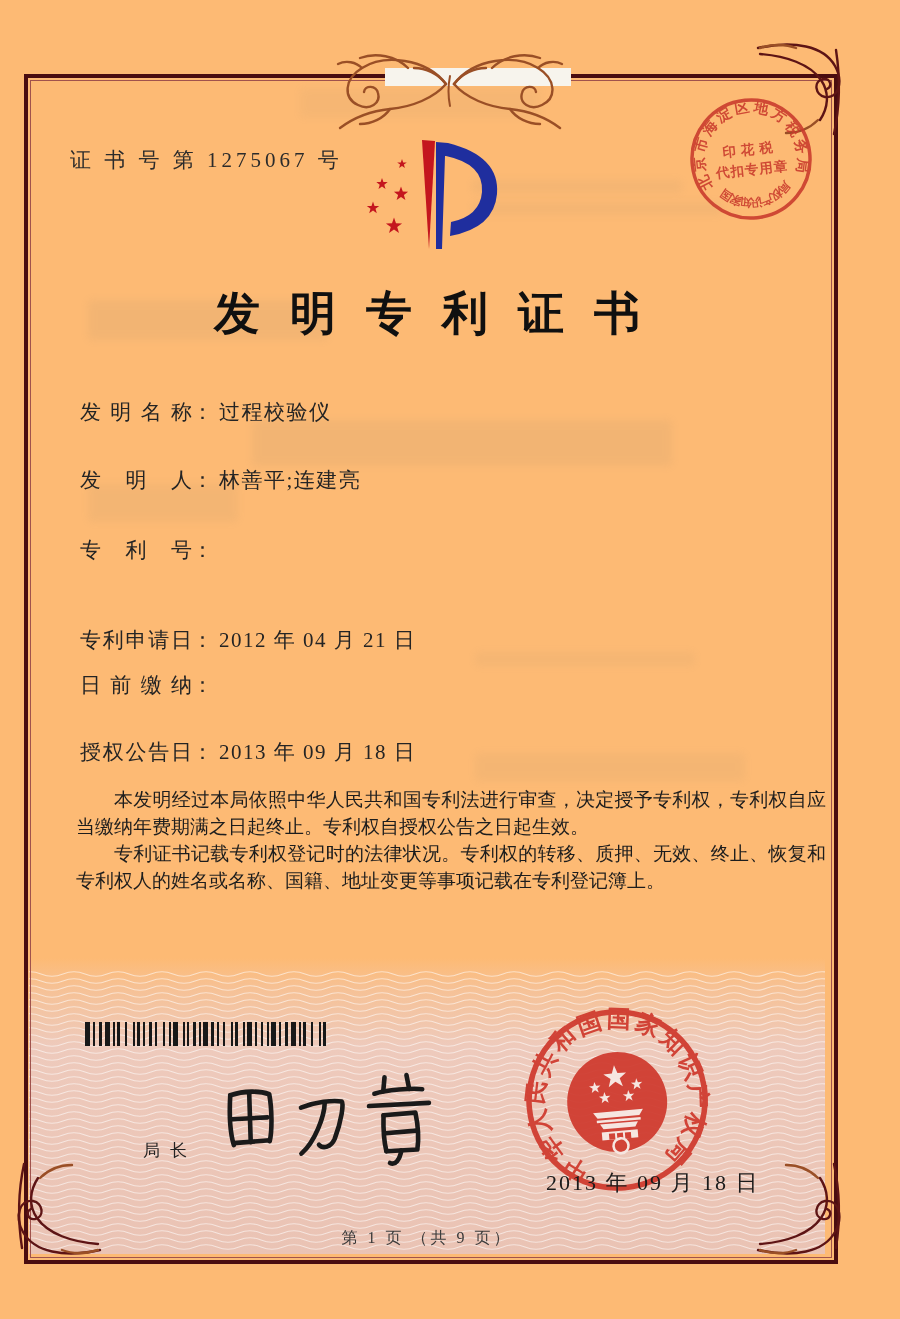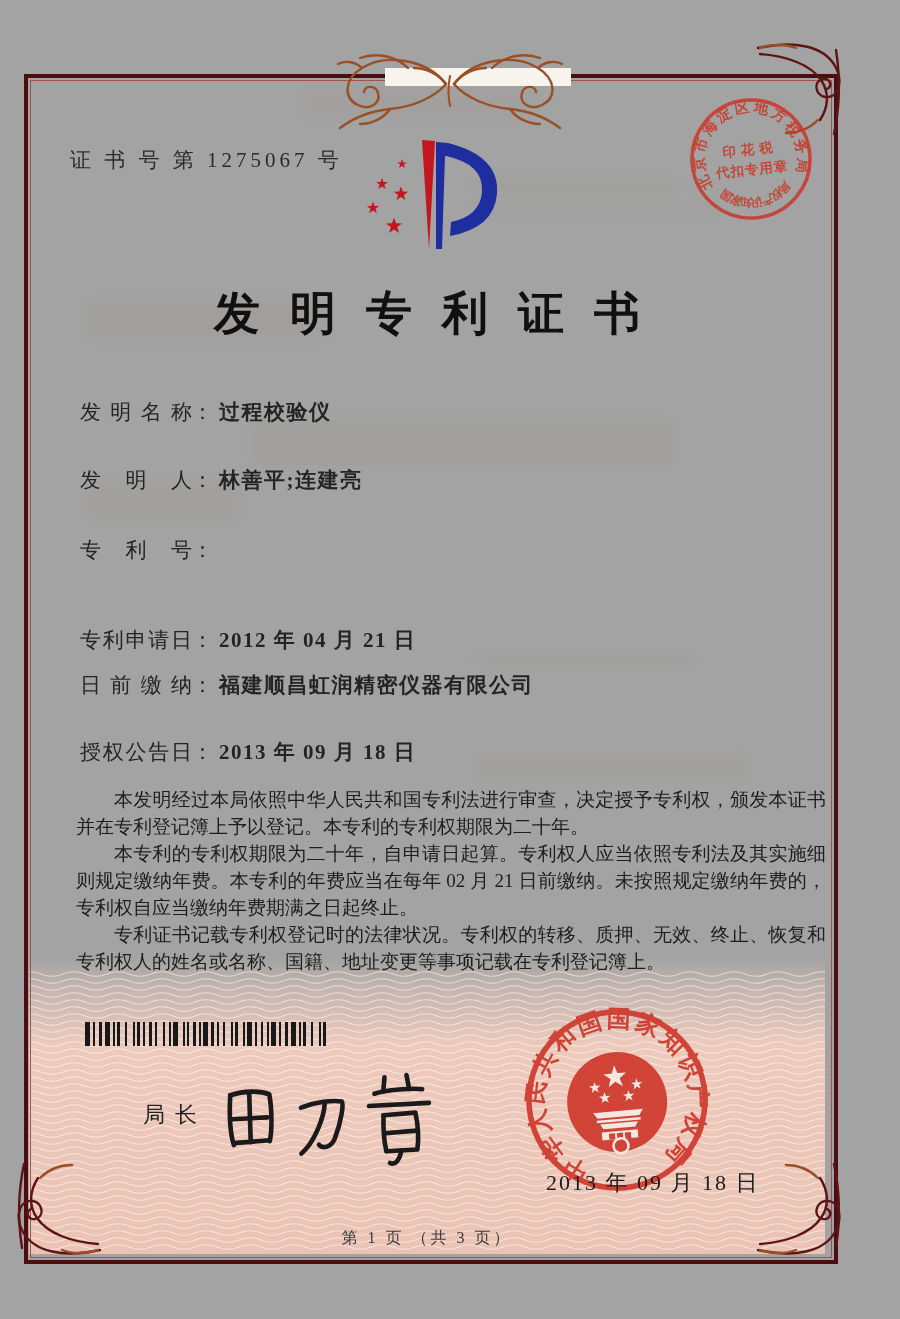--- a/index.html
+++ b/index.html
@@ -1,43 +1,43 @@
 <!DOCTYPE html>
 <html><head>
 <meta charset="utf-8">
 <style>
   html,body{margin:0;padding:0;}
   body{width:900px;height:1319px;background:#efece4;}
-  .page{position:relative;width:900px;height:1319px;background:#a3a3a3;overflow:hidden;
+  .page{position:relative;width:900px;height:1319px;background:#fdba74;overflow:hidden;
         font-family:"Liberation Serif","DejaVu Serif",serif;color:#1f1f1f;}
   
   .frame{position:absolute;left:24px;top:74px;width:806px;height:1182px;
          border:4px solid #4a0d10;z-index:2;}
   .frame-inner{position:absolute;inset:2px;border:1px solid #a0524c;}
   
   .pink{position:absolute;left:29px;top:958px;width:796px;height:296px;z-index:1;
         background:linear-gradient(180deg, rgba(238,202,189,0) 0%, rgba(238,202,189,.45) 10%,
                    #eecabc 30%, #eac3b4 100%);}
   .pink svg{position:absolute;inset:0;}
   .dragon-mask{position:absolute;left:385px;top:68px;width:186px;height:18px;
                background:#f7f4ed;z-index:3;}
   .ghost{position:absolute;background:#8d7f6e;filter:blur(4px);border-radius:3px;z-index:1;}
   .cert-number{position:absolute;left:70px;top:146px;font-size:21px;letter-spacing:4px;color:#2b2b2b;z-index:3;}
   .title{position:absolute;left:24px;top:283px;width:806px;text-align:center;
          font-size:46px;font-weight:bold;letter-spacing:30px;text-indent:30px;color:#101010;z-index:3;}
   .field-row{position:absolute;left:80px;display:flex;font-size:21px;color:#242424;z-index:3;white-space:nowrap;}
   .field-label{display:inline-block;width:112px;text-align:justify;text-align-last:justify;}
   .field-colon{margin:0 6px 0 0;}
-  .field-value{letter-spacing:1.5px;font-weight:bold;}
+  .field-value{letter-spacing:1.5px;}
   .body-text{position:absolute;left:76px;top:786px;width:750px;font-size:19px;line-height:27px;
              text-align:justify;color:#1d1d1d;z-index:3;}
   .body-text p{margin:0;text-indent:2em;}
   .barcode{position:absolute;left:85px;top:1022px;width:246px;height:24px;z-index:4;}
   .barcode div{position:absolute;top:0;height:24px;background:#181818;}
-  .director-label{position:absolute;left:143px;top:1100px;font-size:22px;letter-spacing:10px;color:#222;z-index:5;}
+  .director-label{position:absolute;left:143px;top:1139px;font-size:17px;letter-spacing:10px;color:#222;z-index:5;}
   .sig{position:absolute;left:202px;top:1046px;z-index:5;}
   .seal{position:absolute;left:522px;top:1005px;z-index:4;opacity:.92;}
   .seal-date{position:absolute;left:546px;top:1168px;font-size:22px;letter-spacing:2px;color:#1b1b1b;z-index:6;}
   .footer{position:absolute;left:24px;top:1228px;width:806px;text-align:center;
           font-size:16px;letter-spacing:3px;color:#3a3a3a;z-index:3;}
   .logo{position:absolute;left:340px;top:118px;z-index:3;}
   .taxstamp{position:absolute;left:688px;top:96px;z-index:3;transform:rotate(-6deg);opacity:.88;}
   .ornament{position:absolute;z-index:3;}
 </style>
 </head>
@@ -189,31 +189,29 @@
       <span class="field-colon">：</span>
   </div>
   <div class="field-row" style="top:626px">
     <span class="field-label">专利申请日</span>
       <span class="field-colon">：</span>
       <span class="field-value">2012 年 04 月 21 日</span>
   </div>
   <div class="field-row" style="top:671px">
     <span class="field-label">日前缴纳</span>
       <span class="field-colon">：</span>
-      <span class="field-value">福建顺昌虹润精密仪器有限公司</span>
   </div>
   <div class="field-row" style="top:738px">
     <span class="field-label">授权公告日</span>
       <span class="field-colon">：</span>
       <span class="field-value">2013 年 09 月 18 日</span>
   </div>
 
   <div class="body-text">
-    <p>本发明经过本局依照中华人民共和国专利法进行审查，决定授予专利权，颁发本证书并在专利登记簿上予以登记。本专利的专利权期限为二十年。</p>
-    <p>本专利的专利权期限为二十年，自申请日起算。专利权人应当依照专利法及其实施细则规定缴纳年费。本专利的年费应当在每年 02 月 21 日前缴纳。未按照规定缴纳年费的，专利权自应当缴纳年费期满之日起终止。</p>
+    <p>本发明经过本局依照中华人民共和国专利法进行审查，决定授予专利权，专利权自应当缴纳年费期满之日起终止。专利权自授权公告之日起生效。</p>
     <p>专利证书记载专利权登记时的法律状况。专利权的转移、质押、无效、终止、恢复和专利权人的姓名或名称、国籍、地址变更等事项记载在专利登记簿上。</p>
   </div>
 
   <div class="barcode">
       <div style="left: 0px; width: 5.4px;"></div>
       <div style="left: 8px; width: 1.5px;"></div>
       <div style="left: 14px; width: 3.4px;"></div>
       <div style="left: 20px; width: 5.4px;"></div>
       <div style="left: 28px; width: 1.5px;"></div>
       <div style="left: 32px; width: 3.4px;"></div>
@@ -301,15 +299,15 @@
           <rect x="84" y="128" width="6" height="6"></rect>
           <rect x="92" y="128" width="6" height="6"></rect>
           <rect x="100" y="128" width="6" height="6"></rect>
         </g>
         <circle cx="95" cy="141" r="7.5" fill="none" stroke="#f7e9e4" stroke-width="2.6"></circle>
       </g>
     </g>
   </svg>
   <div class="seal-date">2013 年 09 月 18 日</div>
 
-  <div class="footer">第 1 页 （共 3 页）</div>
+  <div class="footer">第 1 页 （共 9 页）</div>
 
 </div>
 
 </body></html>

